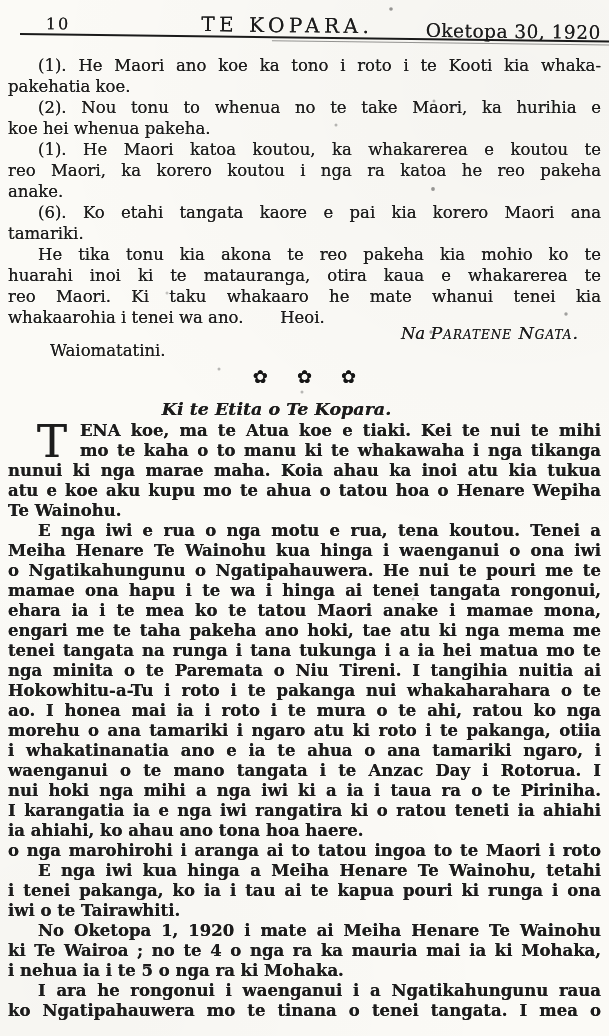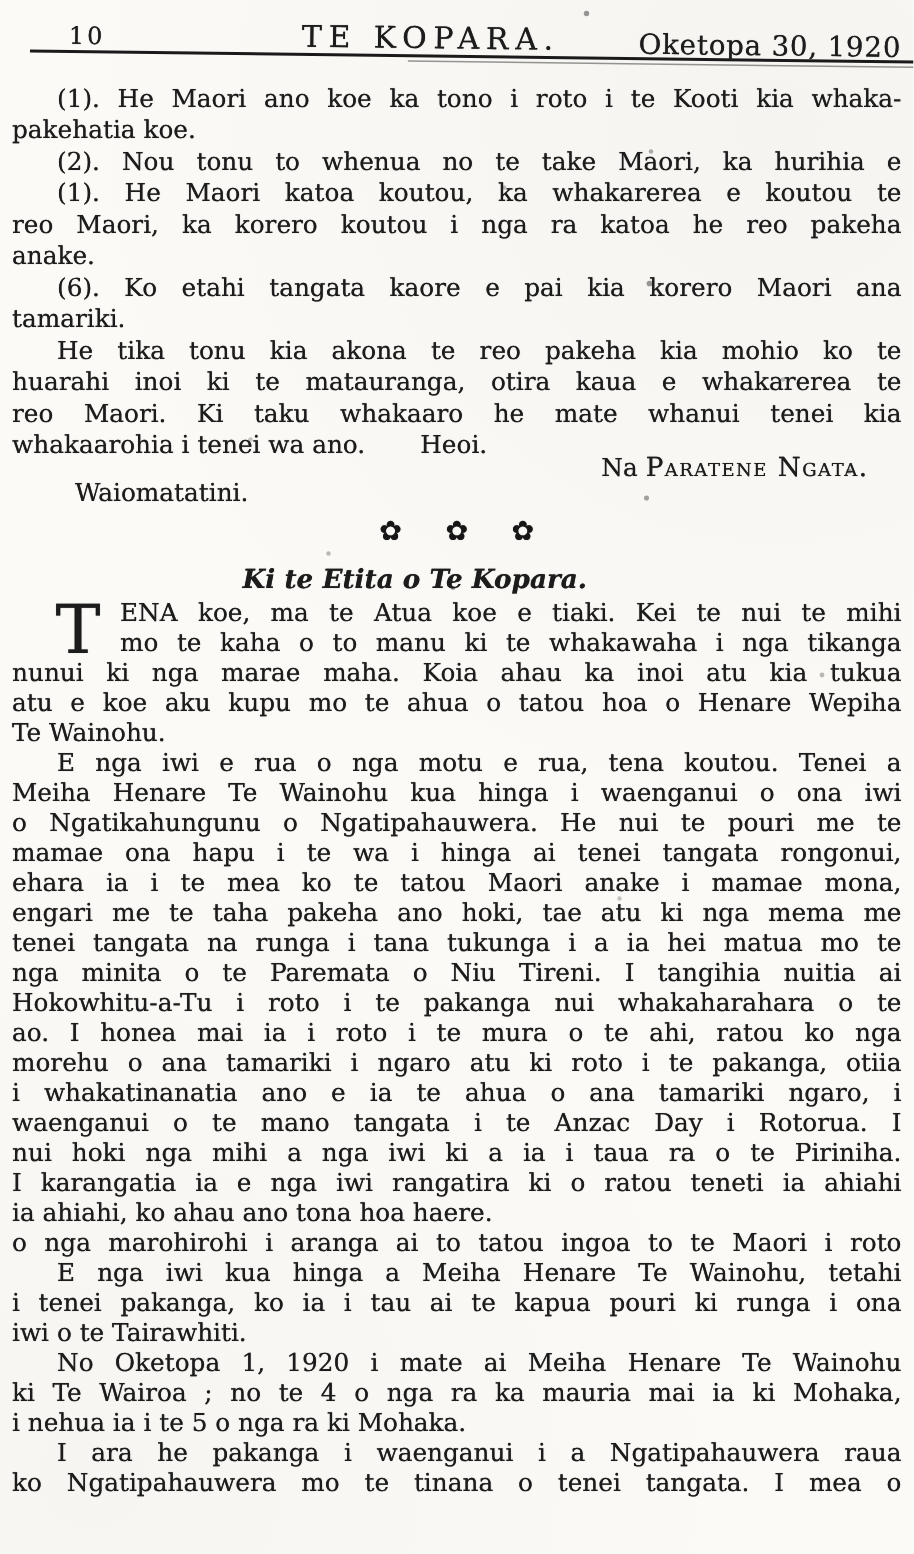--- a/index.html
+++ b/index.html
@@ -50,28 +50,28 @@
     content: ""; position: absolute; left: 42%; top: 3.6px;
     width: 58%; height: 1px; background: rgba(26,26,26,0.45);
   }
   
   .bodycol { position: absolute; left: 8px; top: 55px; width: 593px; }
   .line {
     line-height: 21px;
     text-align: justify;
     text-align-last: justify;
   }
-  .letter .line { line-height: 20px; }
+  .letter .line { line-height: 20px; font-weight: bold; }
   .line.last { text-align-last: left; }
   .line.indent { padding-left: 30px; }
   .line.dc2 { padding-left: 14px; }
   
   .signature {
     line-height: 20px; margin-top: -5px;
-    text-align: right; padding-right: 22px;
+    text-align: right; padding-right: 22px; font-style: italic;
   }
   .smallcaps { font-variant: small-caps; letter-spacing: 1px; font-size: 17.5px; }
   .place { line-height: 20px; margin-top: -3px; padding-left: 42px; }
   
   .ornaments {
     margin-top: 3px; height: 25px;
     display: flex; justify-content: center; align-items: center; gap: 29px;
     font-family: "DejaVu Sans", "Liberation Sans", sans-serif;
     font-size: 18px; color: #161616;
   }
@@ -120,20 +120,21 @@
   <div class="rule"></div>
 
   <div class="bodycol">
     <div class="article" id="article">
         <div class="para">
           <div class="line indent">(1). He Maori ano koe ka tono i roto i te Kooti kia whaka-</div>
           <div class="line last">pakehatia koe.</div>
         </div>
         <div class="para">
           <div class="line indent">(2). Nou tonu to whenua no te take Maori, ka hurihia e</div>
+          <div class="line last">koe hei whenua pakeha.</div>
         </div>
         <div class="para">
           <div class="line indent">(1). He Maori katoa koutou, ka whakarerea e koutou te</div>
           <div class="line">reo Maori, ka korero koutou i nga ra katoa he reo pakeha</div>
           <div class="line last">anake.</div>
         </div>
         <div class="para">
           <div class="line indent">(6). Ko etahi tangata kaore e pai kia korero Maori ana</div>
           <div class="line last">tamariki.</div>
         </div>
@@ -184,21 +185,21 @@
           <div class="line indent">E nga iwi kua hinga a Meiha Henare Te Wainohu, tetahi</div>
           <div class="line">i tenei pakanga, ko ia i tau ai te kapua pouri ki runga i ona</div>
           <div class="line last">iwi o te Tairawhiti.</div>
         </div>
         <div class="para">
           <div class="line indent">No Oketopa 1, 1920 i mate ai Meiha Henare Te Wainohu</div>
           <div class="line">ki Te Wairoa ; no te 4 o nga ra ka mauria mai ia ki Mohaka,</div>
           <div class="line last">i nehua ia i te 5 o nga ra ki Mohaka.</div>
         </div>
         <div class="para">
-          <div class="line indent">I ara he pakanga i waenganui i a Ngatipahauwera raua</div>
+          <div class="line indent">I ara he rongonui i waenganui i a Ngatikahungunu raua</div>
           <div class="line">ko Ngatipahauwera mo te tinana o tenei tangata. I mea o</div>
         </div>
       </div>
   </div>
 
   <div class="specks"></div>
 
 </div>
 
 </body></html>

